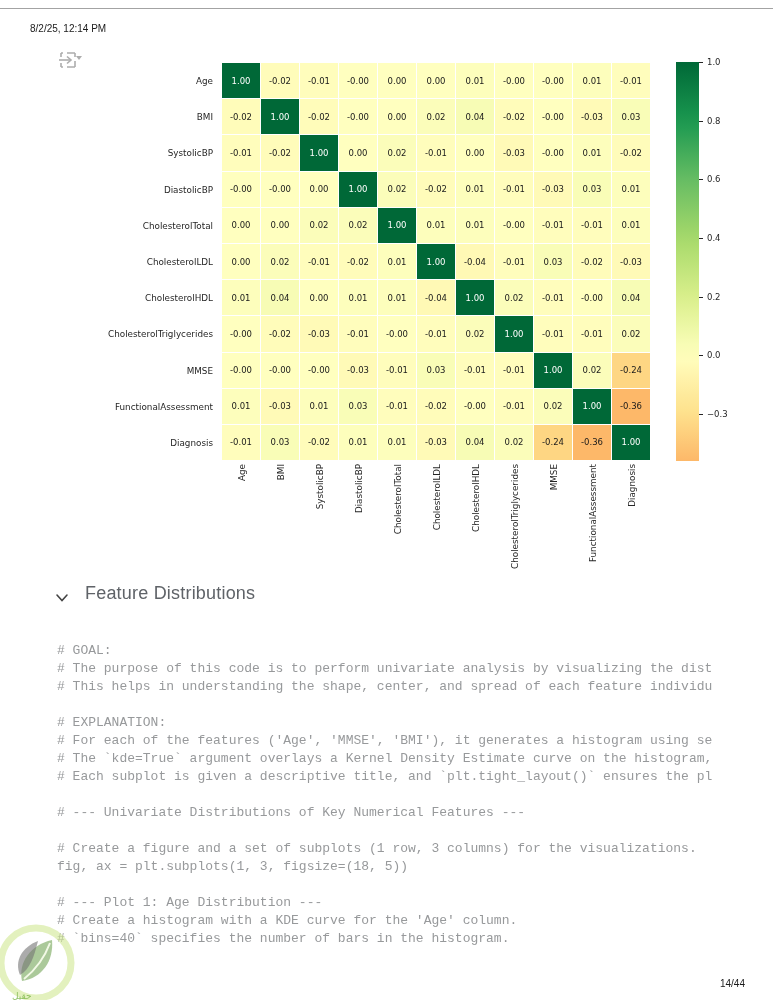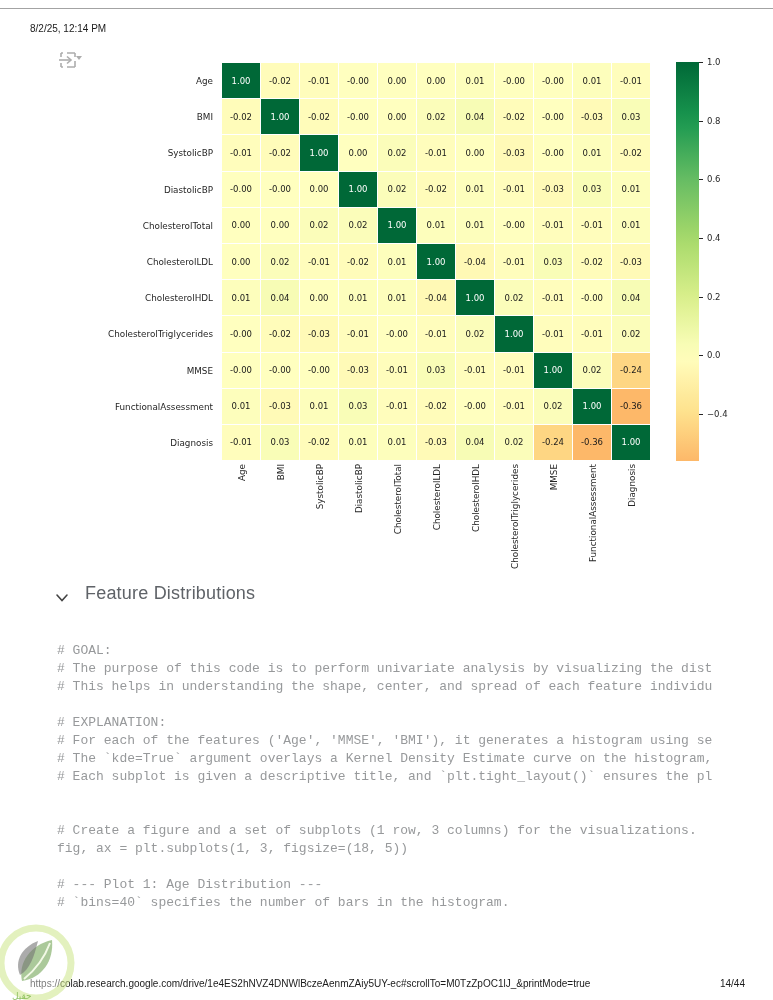--- a/index.html
+++ b/index.html
@@ -270,49 +270,50 @@
       <div class="cbar-label" style="top: 111.676px;">0.8</div>
       <div class="cbar-tick" style="top: 170.353px;"></div>
       <div class="cbar-label" style="top: 170.353px;">0.6</div>
       <div class="cbar-tick" style="top: 229.029px;"></div>
       <div class="cbar-label" style="top: 229.029px;">0.4</div>
       <div class="cbar-tick" style="top: 287.706px;"></div>
       <div class="cbar-label" style="top: 287.706px;">0.2</div>
       <div class="cbar-tick" style="top: 346.382px;"></div>
       <div class="cbar-label" style="top: 346.382px;">0.0</div>
       <div class="cbar-tick" style="top: 405.059px;"></div>
-      <div class="cbar-label" style="top: 405.059px;">−0.4</div>
+      <div class="cbar-label" style="top: 405.059px;">−0.3</div>
     </div>
 
   <div class="section-chevron">
     <svg width="14" height="10" viewBox="0 0 14 10">
       <path d="M2 2 L7 7.5 L12 2" stroke="#444" stroke-width="1.6" fill="none" stroke-linecap="round"></path>
     </svg>
   </div>
   <div class="section-title">Feature Distributions</div>
 
   <div class="code-block" id="code-block">
       <div class="code-line"># GOAL:</div>
       <div class="code-line"># The purpose of this code is to perform univariate analysis by visualizing the dist</div>
       <div class="code-line"># This helps in understanding the shape, center, and spread of each feature individu</div>
       <div class="code-line"></div>
       <div class="code-line"># EXPLANATION:</div>
       <div class="code-line"># For each of the features ('Age', 'MMSE', 'BMI'), it generates a histogram using se</div>
       <div class="code-line"># The `kde=True` argument overlays a Kernel Density Estimate curve on the histogram,</div>
       <div class="code-line"># Each subplot is given a descriptive title, and `plt.tight_layout()` ensures the pl</div>
       <div class="code-line"></div>
+      <div class="code-line"># --- Univariate Distributions of Key Numerical Features ---</div>
       <div class="code-line"></div>
       <div class="code-line"># Create a figure and a set of subplots (1 row, 3 columns) for the visualizations.</div>
       <div class="code-line">fig, ax = plt.subplots(1, 3, figsize=(18, 5))</div>
       <div class="code-line"></div>
       <div class="code-line"># --- Plot 1: Age Distribution ---</div>
+      <div class="code-line"># Create a histogram with a KDE curve for the 'Age' column.</div>
       <div class="code-line"># `bins=40` specifies the number of bars in the histogram.</div>
     </div>
 
-  <div class="footer-url">https://colab.research.google.com/drive/1e4ES2hNVZ4DNWlBczeAenmZAiy5UY-ec#scrollTo=M0TzZpOC1lJ_&amp;printMode=true</div>
   <div class="footer-page">14/44</div>
   <div class="bottom-bar"></div>
 
   <div class="watermark">
     <svg width="84" height="84" viewBox="0 0 84 84">
       <circle cx="42" cy="42" r="35" fill="#ffffff" fill-opacity="0.75" stroke="#cde68a" stroke-width="7"></circle>
       <path d="M28 60 C 24 42, 36 24, 58 19 C 60 40, 48 57, 28 60 Z" fill="#4d8c28" fill-opacity="0.85"></path>
       <path d="M26 54 C 20 40, 28 26, 44 20 C 40 36, 36 48, 26 54 Z" fill="#9ccб4f" fill-opacity="0.6"></path>
       <path d="M30 58 C 40 50, 50 38, 56 22" stroke="#e9f5d2" stroke-width="2" fill="none"></path>
     </svg>

